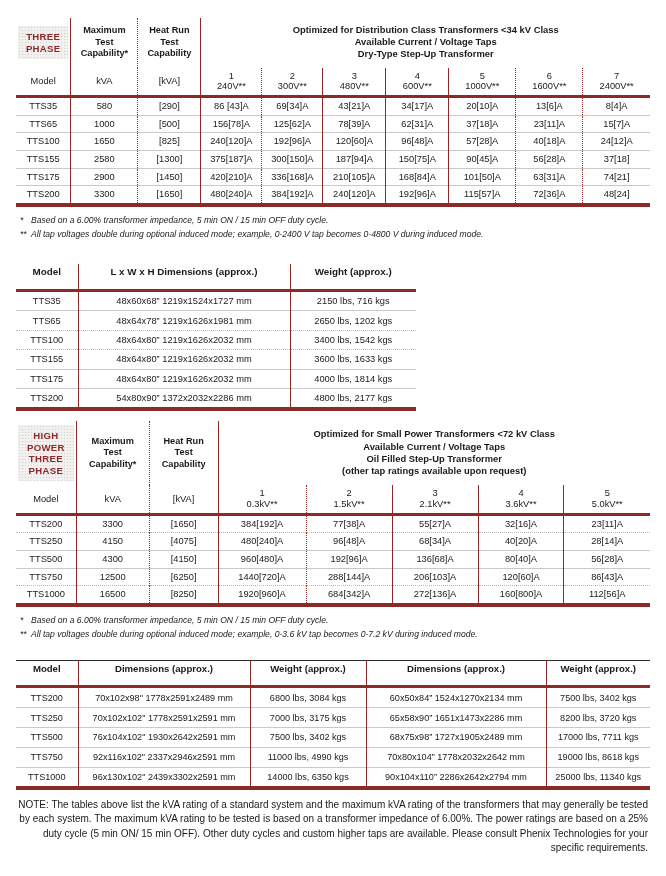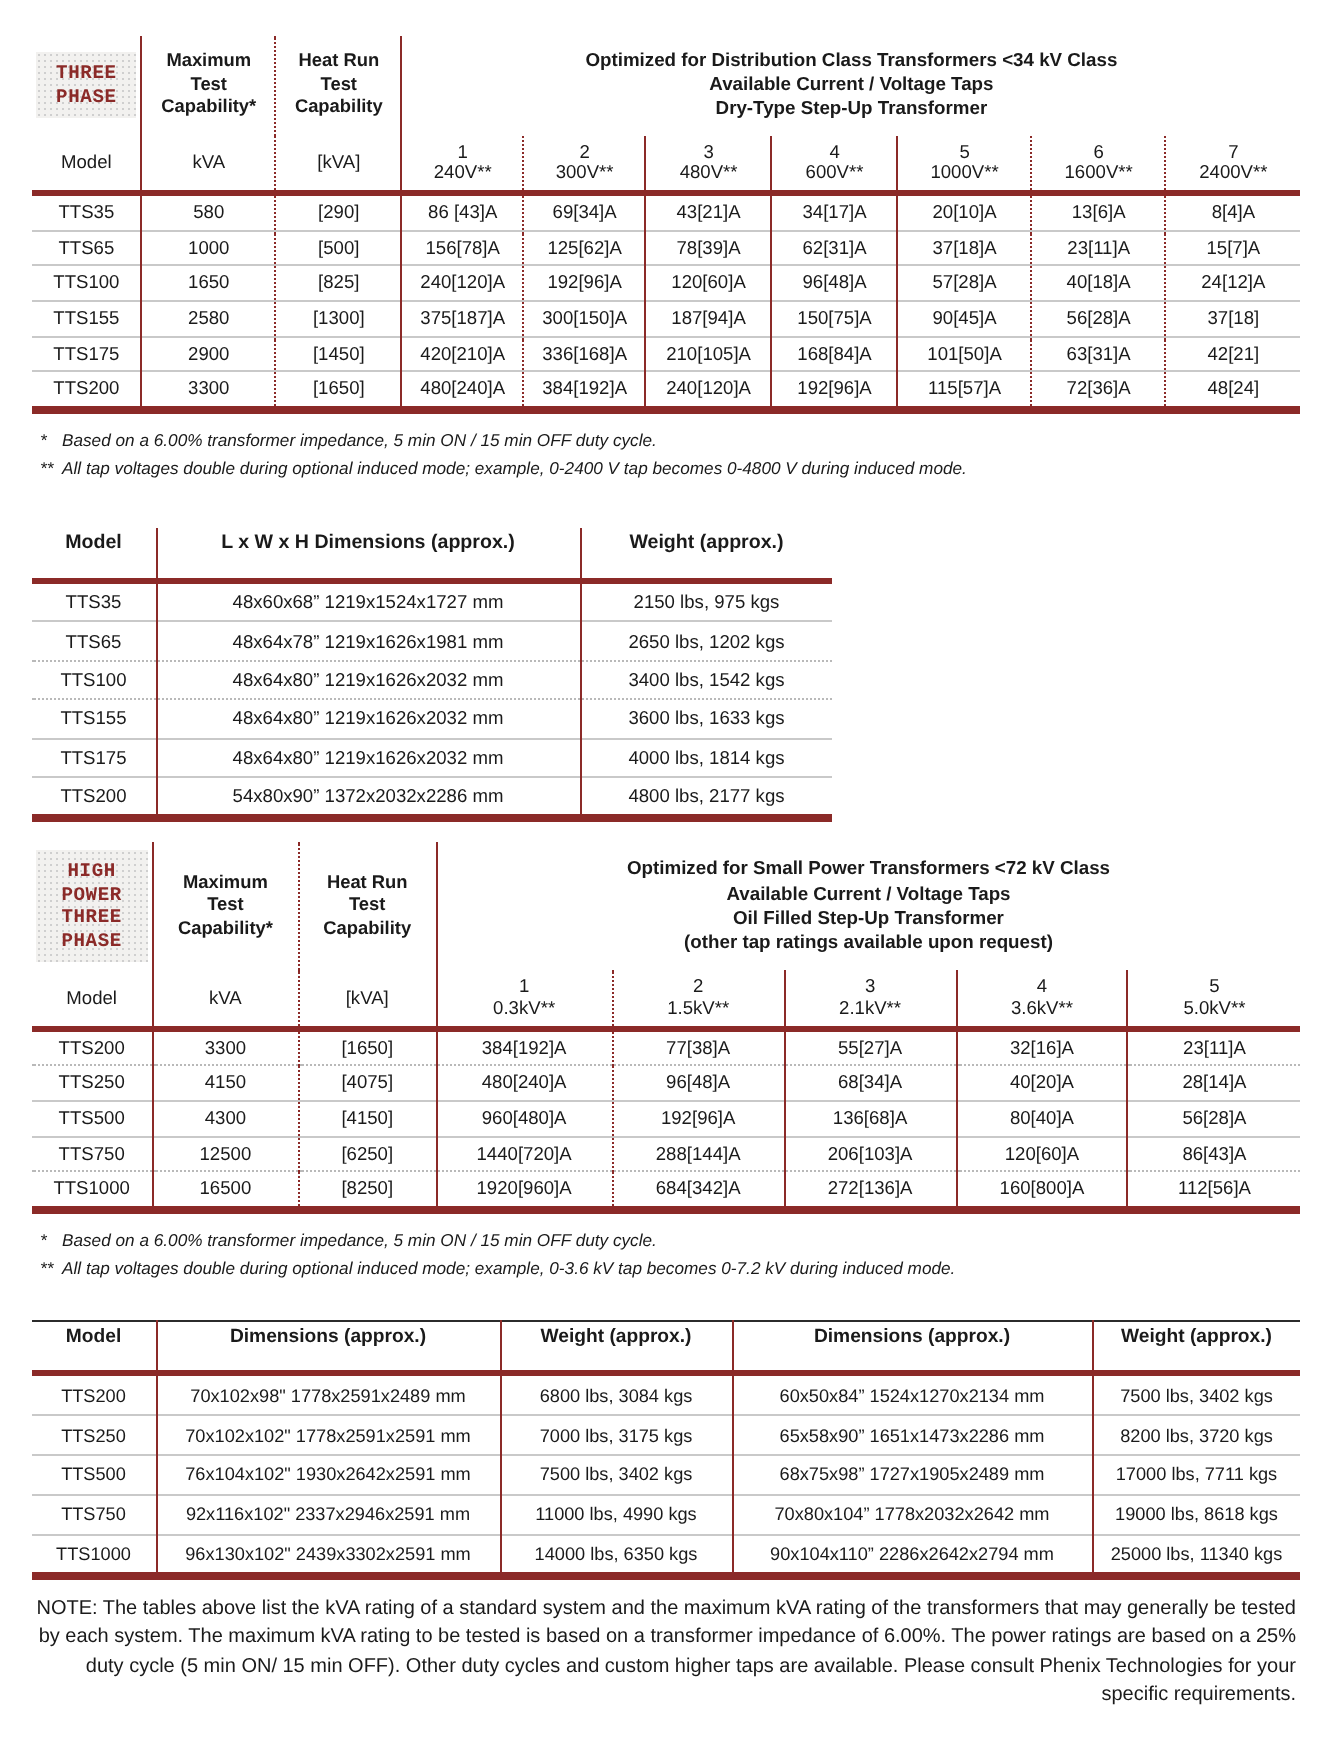--- a/index.html
+++ b/index.html
@@ -32,21 +32,20 @@
   }
   .badge-cell { padding: 4px 2px !important; }
   .badge {
     display: block;
     color: #8B2A28; font-weight: bold; font-size: 9.6px;
     line-height: 1.2; letter-spacing: .3px;
     background:
       radial-gradient(circle, #cfcfcf 0.6px, transparent 0.7px) 0 0 / 3px 3px,
       #f2f1ef;
     padding: 5px 3px;
-    font-family: Liberation Mono, monospace;
   }
   .sub-cell { font-size: 9.3px; line-height: 1.35; padding: 4px 2px 5px 2px; }
 
   
   .vr   { border-right: 1.3px solid #8B2A28; }
   .vr-d { border-right: 1.3px dotted #8B2A28; }
   .row-sep td { border-top: 1px solid #c9c9c9; }
   .row-sep-dot td { border-top: 1px dotted #b9b9b9; }
   .head-under td { border-bottom: 3.5px solid #8B2A28; }
   .table-close { height: 4px; background: #8B2A28; }
@@ -202,21 +201,21 @@
     <tr class="row-sep">
       <td class="vr">TTS175</td>
       <td class="vr-d">2900</td>
       <td class="vr">[1450]</td>
       <td class="vr-d">420[210]A</td>
       <td class="vr">336[168]A</td>
       <td class="vr">210[105]A</td>
       <td class="vr">168[84]A</td>
       <td class="vr-d">101[50]A</td>
       <td class="vr-d">63[31]A</td>
-      <td>42[21]</td>
+      <td>74[21]</td>
     </tr>
     <tr class="row-sep">
       <td class="vr">TTS200</td>
       <td class="vr-d">3300</td>
       <td class="vr">[1650]</td>
       <td class="vr-d">480[240]A</td>
       <td class="vr">384[192]A</td>
       <td class="vr">240[120]A</td>
       <td class="vr">192[96]A</td>
       <td class="vr-d">115[57]A</td>
@@ -250,21 +249,21 @@
         <th>Weight (approx.)</th>
       </tr>
       <tr class="head-under">
         <td class="vr"></td>
         <td class="vr"></td>
         <td></td>
       </tr>
       <tr>
         <td class="vr">TTS35</td>
         <td class="vr">48x60x68”  1219x1524x1727 mm</td>
-        <td>2150 lbs, 975 kgs</td>
+        <td>2150 lbs, 716 kgs</td>
       </tr>
       <tr class="row-sep">
         <td class="vr">TTS65</td>
         <td class="vr">48x64x78”  1219x1626x1981 mm</td>
         <td>2650 lbs, 1202 kgs</td>
       </tr>
       <tr class="row-sep-dot">
         <td class="vr">TTS100</td>
         <td class="vr">48x64x80”  1219x1626x2032 mm</td>
         <td>3400 lbs, 1542 kgs</td>

